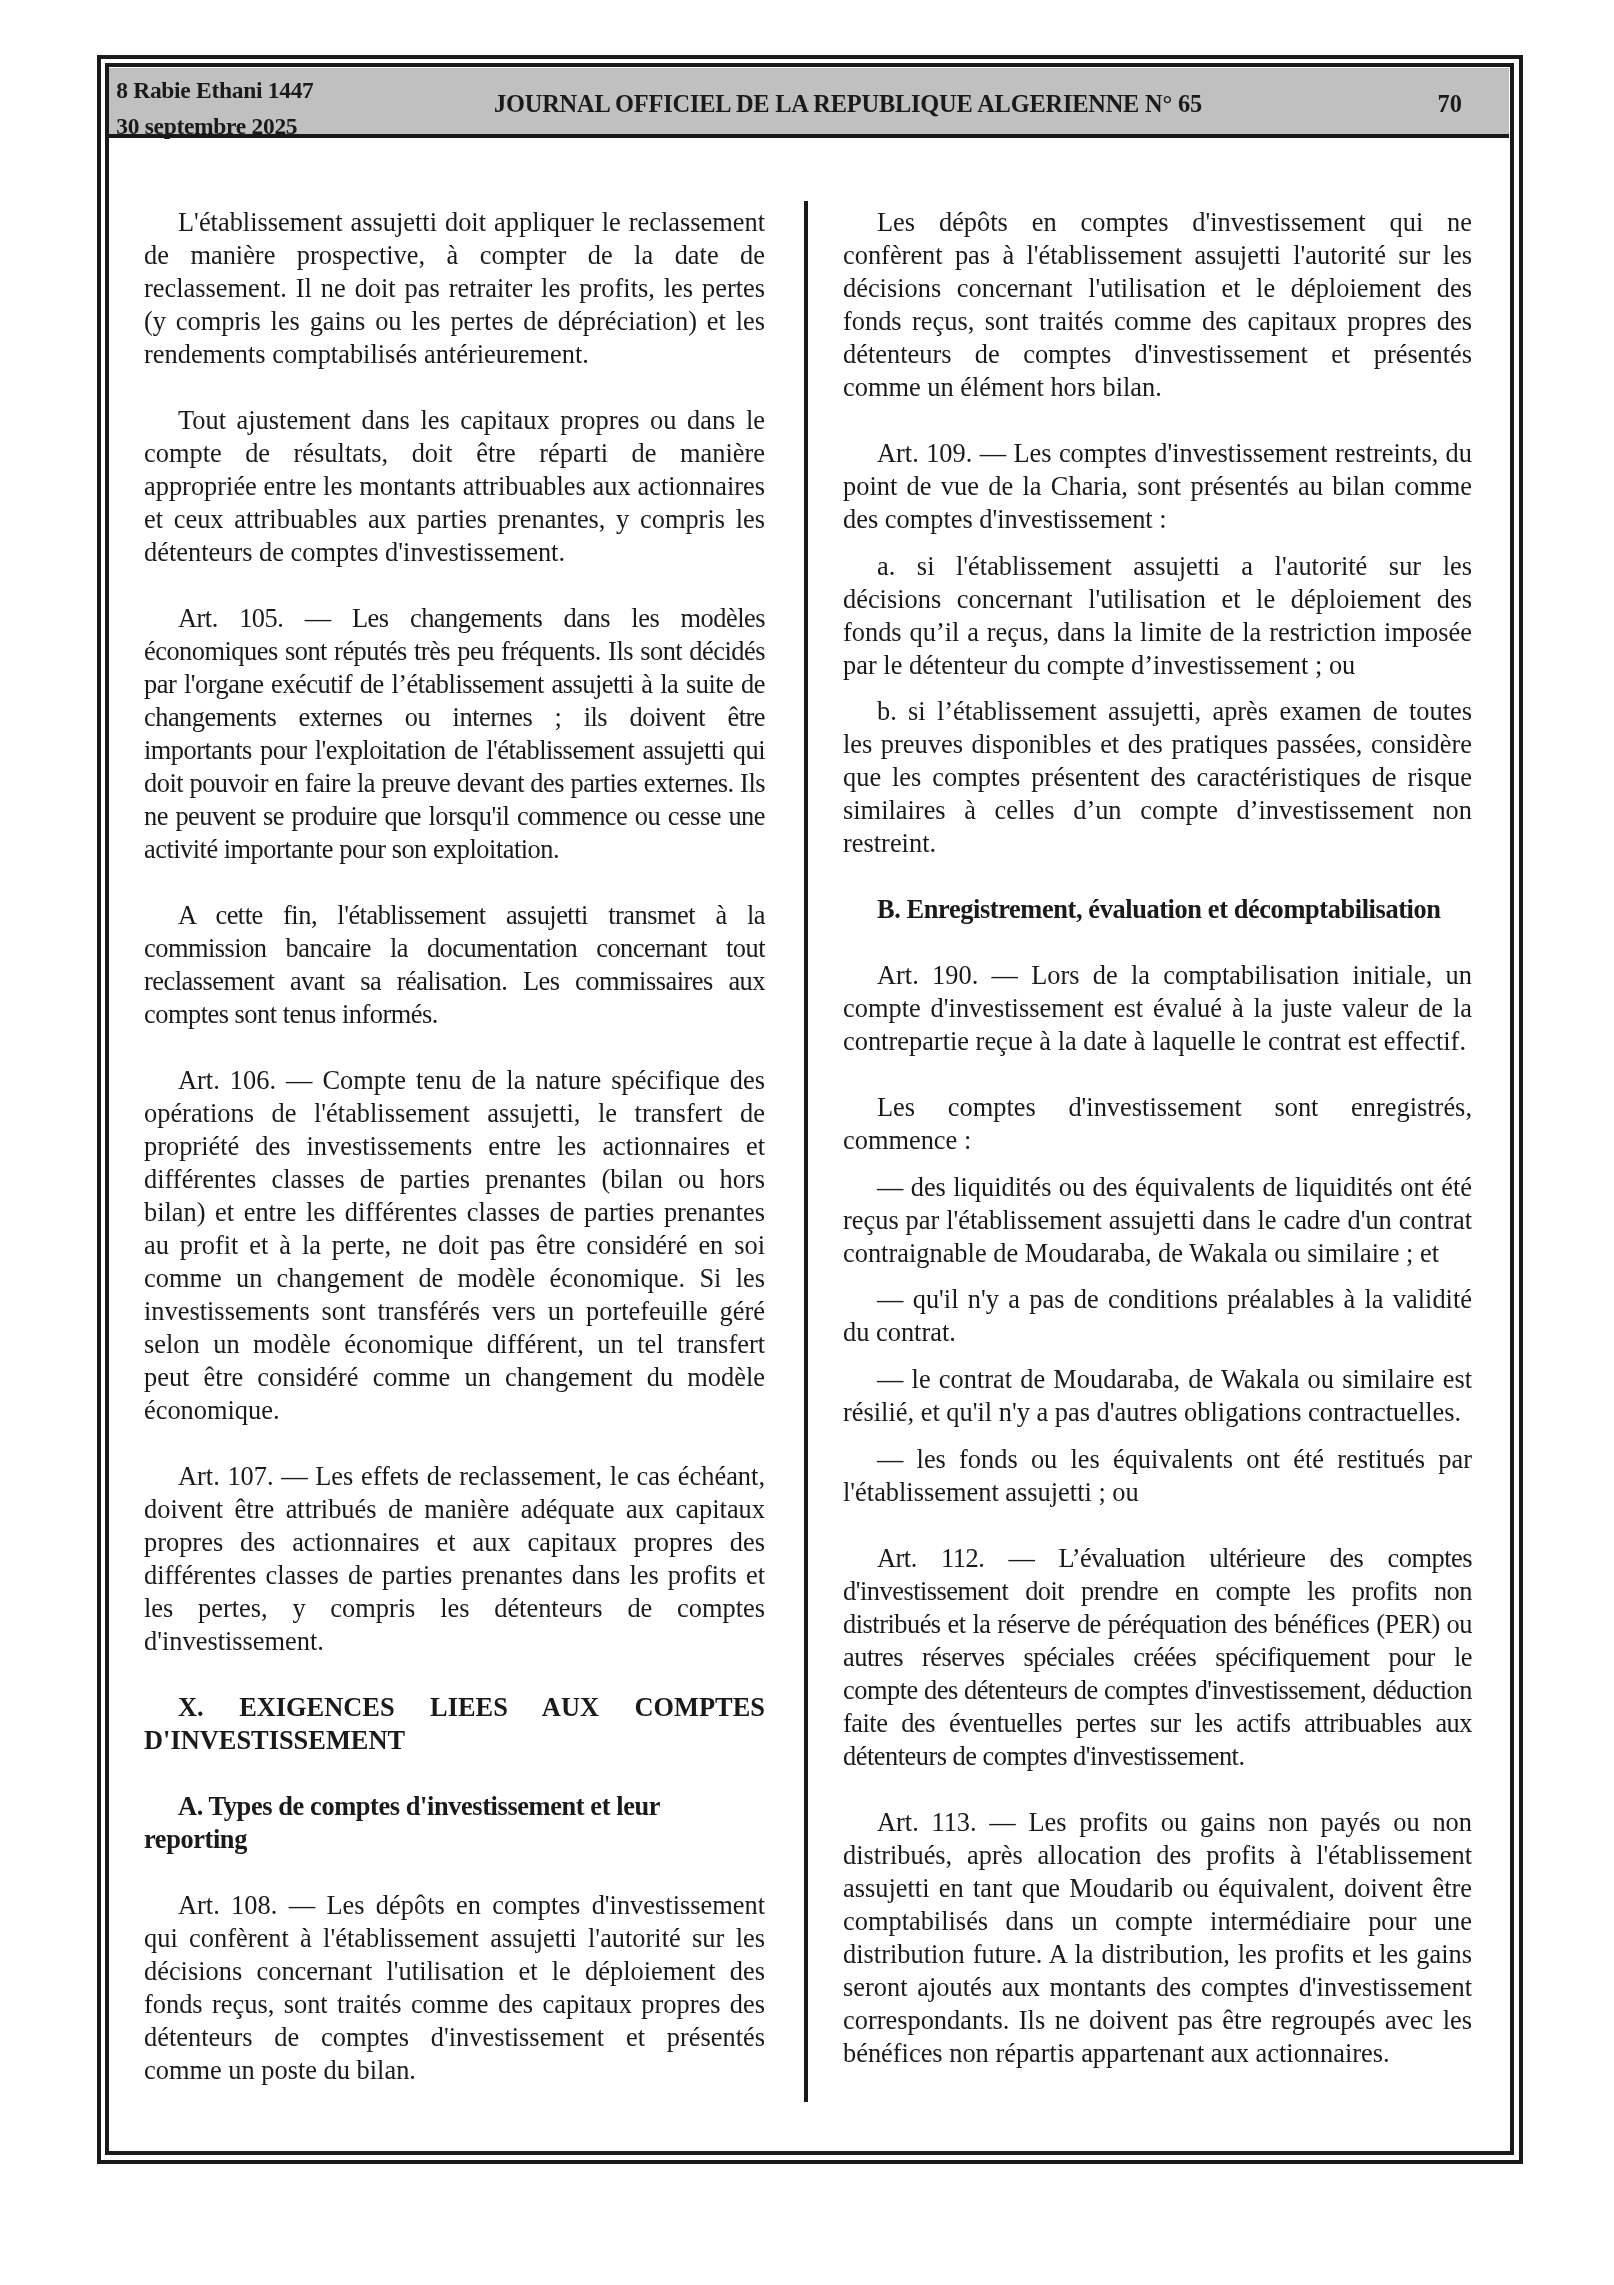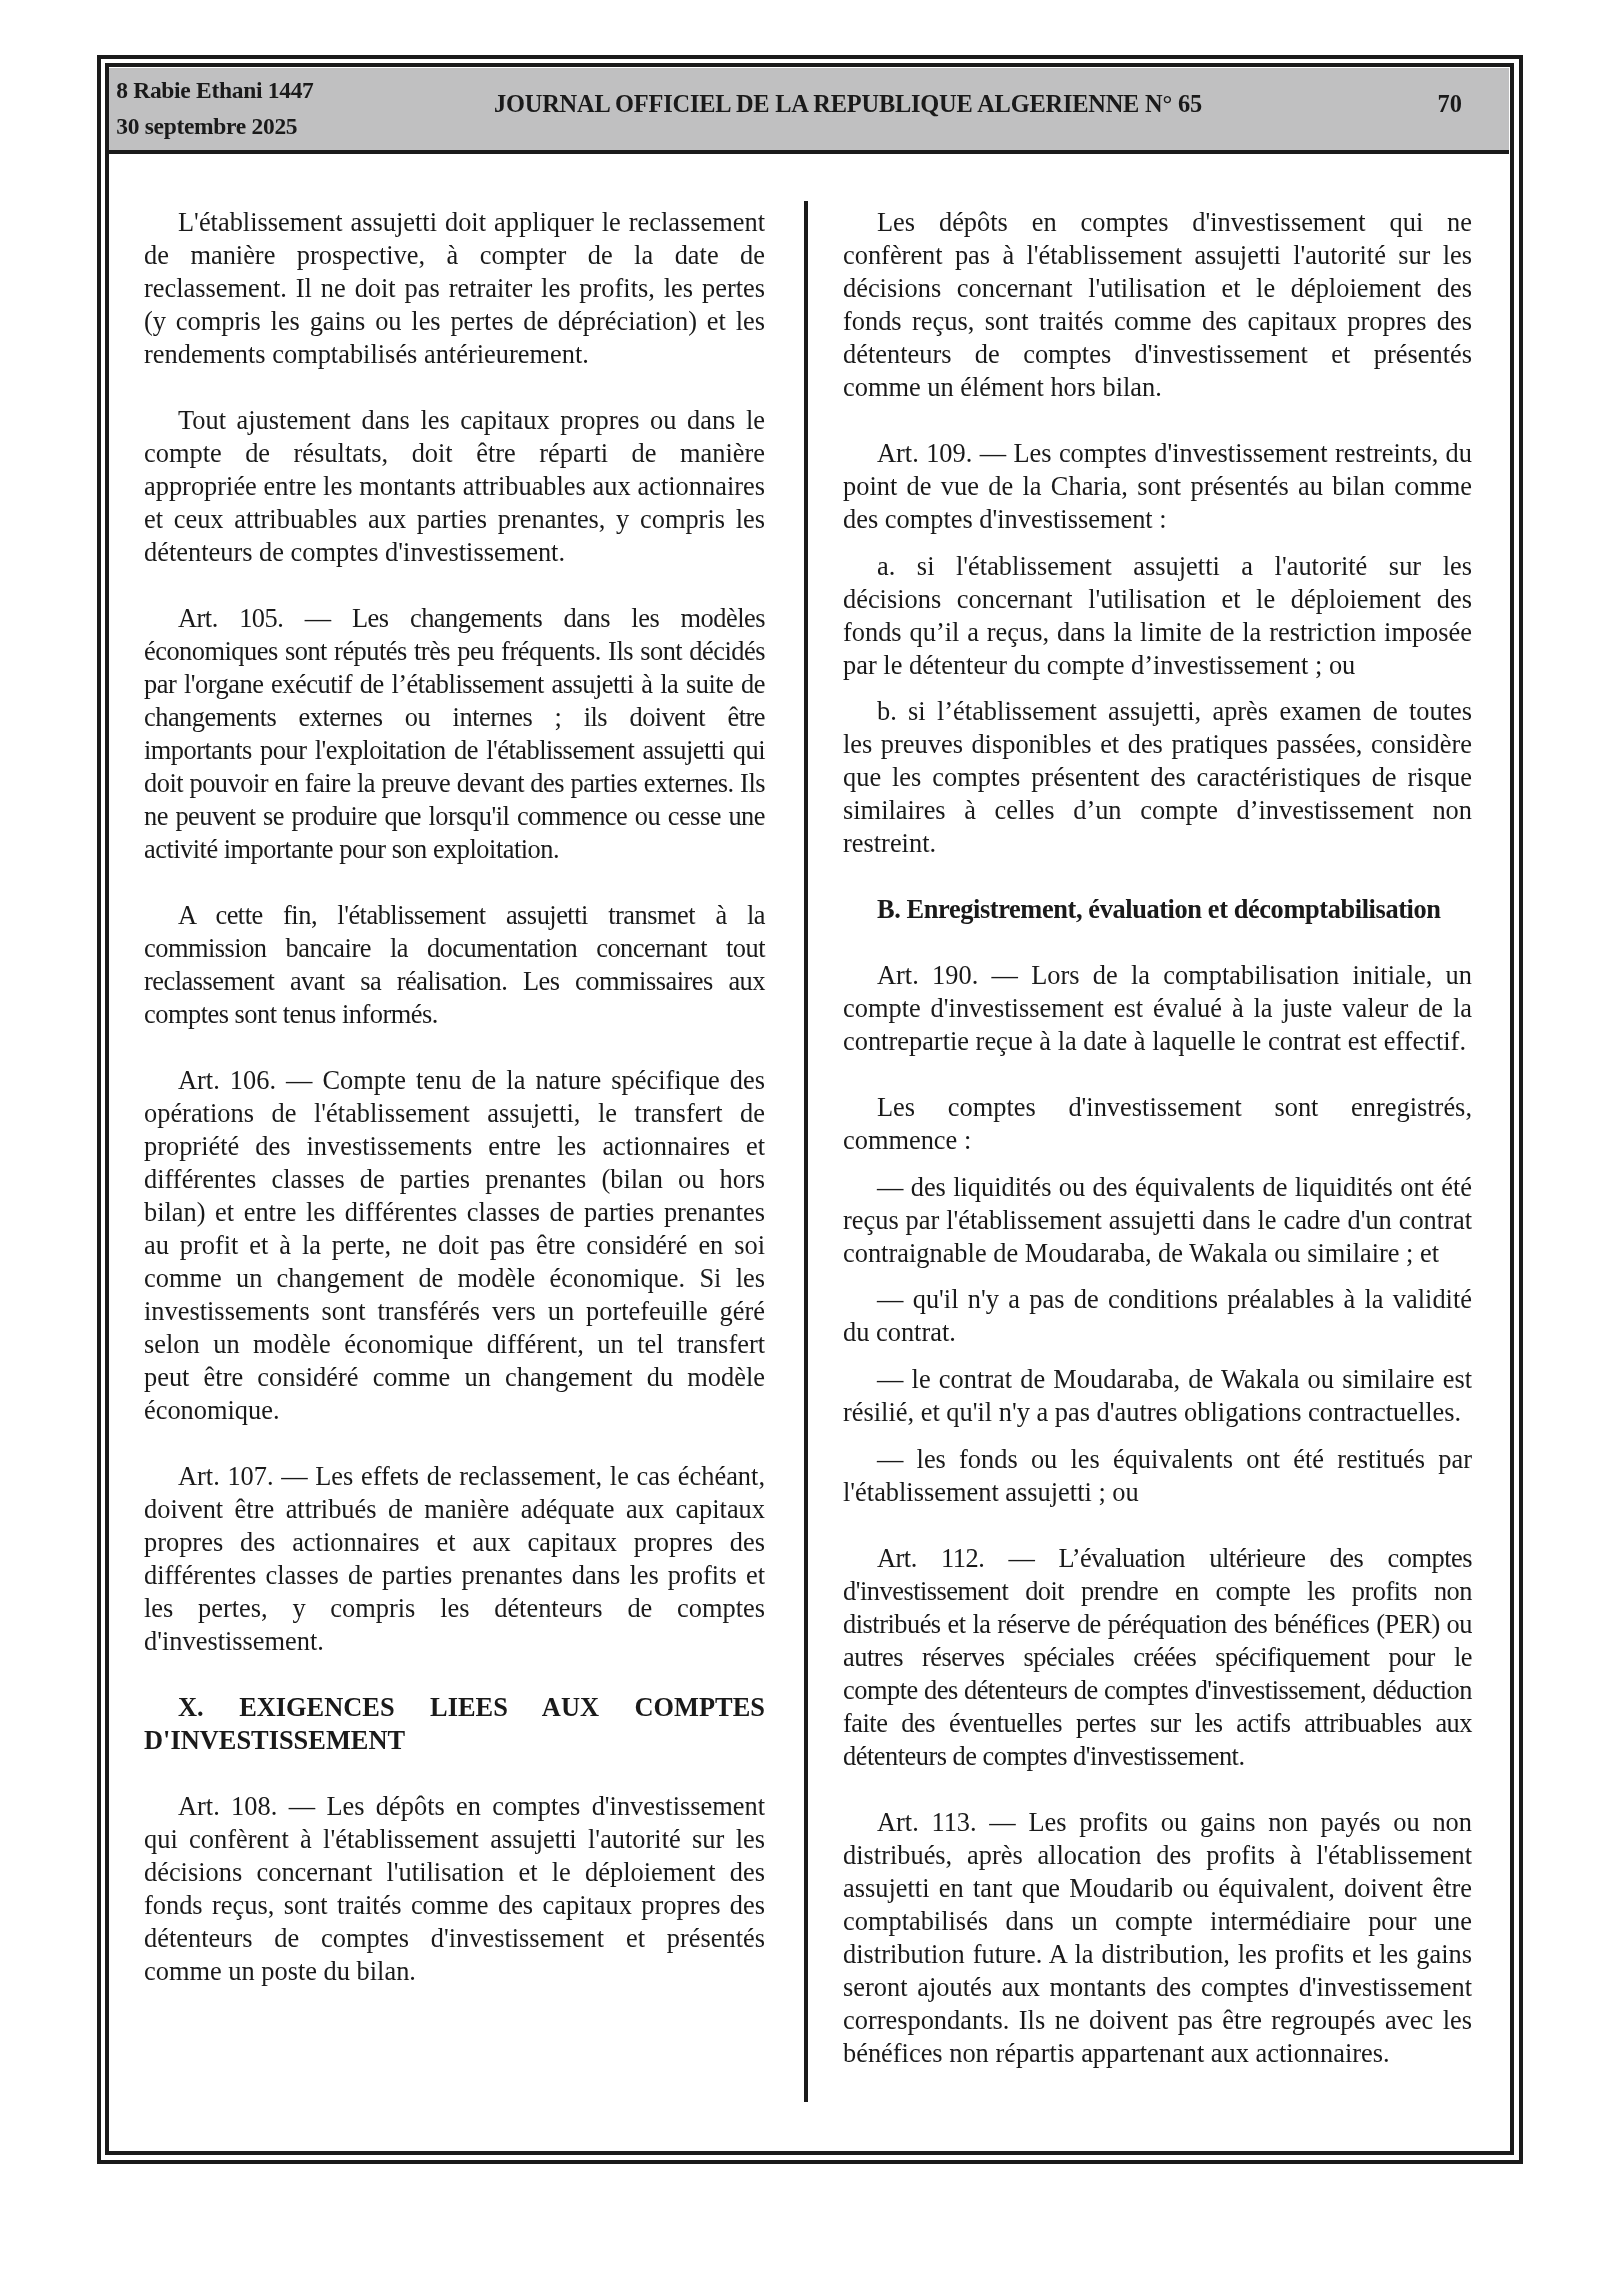--- a/index.html
+++ b/index.html
@@ -4,21 +4,21 @@
 <style>
   html, body { margin: 0; padding: 0; background: #ffffff; }
   body { width: 1615px; height: 2285px; position: relative; overflow: hidden; }
   .page { position: absolute; left: 0; top: 0; width: 1615px; height: 2285px; font-family: "Liberation Serif", "DejaVu Serif", serif; color: #1a1a1a; }
 
   
   .frame-outer { position: absolute; left: 97px; top: 55px; width: 1426px; height: 2109px; border: 4.5px solid #1a1a1a; box-sizing: border-box; }
   .frame-inner { position: absolute; left: 105px; top: 63px; width: 1409px; height: 2092px; border: 4.5px solid #1a1a1a; box-sizing: border-box; }
 
   
-  .header { position: absolute; left: 109px; top: 68px; width: 1400px; height: 86px; background: #c0c0c1; border-bottom: 4.5px solid #1a1a1a; box-sizing: border-box; }
+  .header { position: absolute; left: 109px; top: 68px; width: 1400px; height: 70px; background: #c0c0c1; border-bottom: 4.5px solid #1a1a1a; box-sizing: border-box; }
   .hdr-date { position: absolute; left: 7.2px; top: 3.6px; font-weight: bold; font-size: 23.5px; line-height: 36px; letter-spacing: -0.3px; }
   .hdr-date div { white-space: nowrap; }
   .hdr-title { position: absolute; left: 385px; top: 22px; font-weight: bold; font-size: 24.4px; letter-spacing: -0.2px; white-space: nowrap; text-align: center; }
   .hdr-page { position: absolute; right: 47px; top: 22px; font-weight: bold; font-size: 24.4px; }
 
   
   .divider { position: absolute; left: 804px; top: 201px; width: 3.6px; height: 1901px; background: #1a1a1a; }
 
   
   .col { position: absolute; top: 194px; font-size: 26.4px; line-height: 33px; text-align: justify; }
@@ -53,20 +53,21 @@
   <div class="divider"></div>
 
   <div class="col col-left">
     <p>L'établissement assujetti doit appliquer le reclassement de manière prospective, à compter de la date de reclassement. Il ne doit pas retraiter les profits, les pertes (y compris les gains ou les pertes de dépréciation) et les rendements comptabilisés antérieurement.</p>
     <p class="gap-lg">Tout ajustement dans les capitaux propres ou dans le compte de résultats, doit être réparti de manière appropriée entre les montants attribuables aux actionnaires et ceux attribuables aux parties prenantes, y compris les détenteurs de comptes d'investissement.</p>
     <p class="gap-lg tight">Art. 105. — Les changements dans les modèles économiques sont réputés très peu fréquents. Ils sont décidés par l'organe exécutif de l’établissement assujetti à la suite de changements externes ou internes ; ils doivent être importants pour l'exploitation de l'établissement assujetti qui doit pouvoir en faire la preuve devant des parties externes. Ils ne peuvent se produire que lorsqu'il commence ou cesse une activité importante pour son exploitation.</p>
     <p class="gap-lg tight">A cette fin, l'établissement assujetti transmet à la commission bancaire la documentation concernant tout reclassement avant sa réalisation. Les commissaires aux comptes sont tenus informés.</p>
     <p class="gap-lg">Art. 106. — Compte tenu de la nature spécifique des opérations de l'établissement assujetti, le transfert de propriété des investissements entre les actionnaires et différentes classes de parties prenantes (bilan ou hors bilan) et entre les différentes classes de parties prenantes au profit et à la perte, ne doit pas être considéré en soi comme un changement de modèle économique. Si les investissements sont transférés vers un portefeuille géré selon un modèle économique différent, un tel transfert peut être considéré comme un changement du modèle économique.</p>
     <p class="gap-lg">Art. 107. — Les effets de reclassement, le cas échéant, doivent être attribués de manière adéquate aux capitaux propres des actionnaires et aux capitaux propres des différentes classes de parties prenantes dans les profits et les pertes, y compris les détenteurs de comptes d'investissement.</p>
     <p class="gap-lg heading-x">X. EXIGENCES LIEES AUX COMPTES D'INVESTISSEMENT</p>
+    <p class="gap-lg heading-a">A. Types de comptes d'investissement et leur reporting</p>
     <p class="gap-lg">Art. 108. — Les dépôts en comptes d'investissement qui confèrent  à l'établissement assujetti l'autorité sur les décisions concernant l'utilisation et le déploiement des fonds reçus, sont traités comme des capitaux propres des détenteurs de comptes d'investissement et présentés comme un poste du bilan.</p>
   </div>
 
   <div class="col col-right">
     <p>Les dépôts en comptes d'investissement qui ne confèrent pas à l'établissement assujetti l'autorité sur les décisions concernant l'utilisation et le déploiement des fonds reçus, sont traités comme des capitaux propres des détenteurs de comptes d'investissement et présentés comme un élément hors bilan.</p>
     <p class="gap-lg">Art. 109. — Les comptes d'investissement restreints, du point de vue de la Charia, sont présentés au bilan comme des comptes d'investissement :</p>
     <p class="gap-sm">a. si l'établissement assujetti a l'autorité sur les décisions concernant l'utilisation et le déploiement des fonds qu’il a reçus, dans la limite de la restriction imposée par le détenteur du compte d’investissement ; ou</p>
     <p class="gap-sm">b. si l’établissement assujetti, après examen de toutes les preuves disponibles et des pratiques passées, considère que les comptes présentent des caractéristiques de risque similaires à celles d’un compte d’investissement non restreint.</p>
     <p class="gap-lg heading-b">B. Enregistrement, évaluation et décomptabilisation</p>
     <p class="gap-lg">Art. 190. — Lors de la comptabilisation initiale, un compte d'investissement est évalué à la juste valeur de la contrepartie reçue à la date à laquelle le contrat est effectif.</p>

